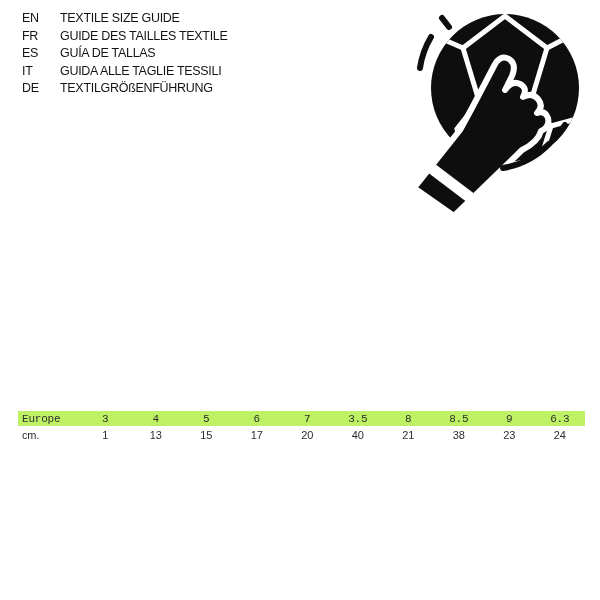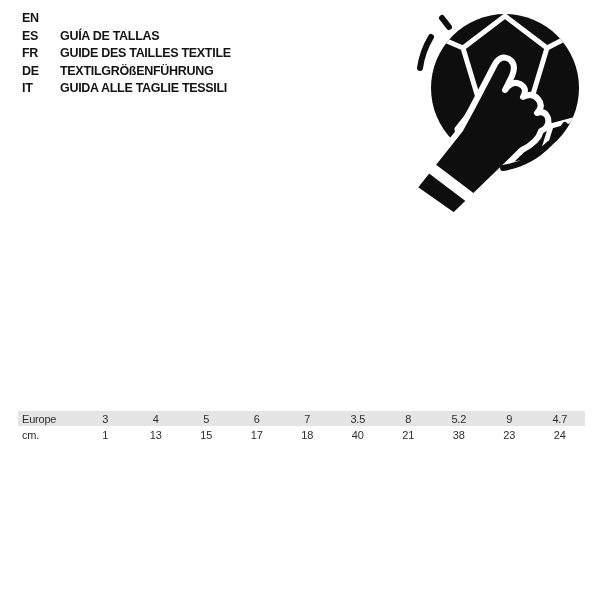--- a/index.html
+++ b/index.html
@@ -8,66 +8,67 @@
     background: #ffffff;
     font-family: "Liberation Sans", sans-serif;
     -webkit-font-smoothing: antialiased;
   }
   .page { position: relative; width: 600px; height: 600px; overflow: hidden; background:#fff; }
 
   
   .lang-list { position: absolute; left: 22px; top: 10px; }
   .lang-row { display: flex; line-height: 17.6px; }
   .lang-code, .lang-label {
-    font-weight: bold; font-size: 12.5px; color: #141414;
+    font-weight: normal; font-size: 12.5px; color: #141414;
     letter-spacing: -0.3px; white-space: nowrap;
   }
   .lang-code { width: 38px; }
 
   
   .glove-icon { position: absolute; left: 410px; top: 2px; width: 180px; height: 210px; }
 
   
   .table-section { position: absolute; left: 18px; top: 411px; width: 567px; }
   .table-title {
     font-weight: bold; font-size: 11.5px; line-height: 14px;
     color: #141414; letter-spacing: -0.3px; white-space: nowrap;
     margin-bottom: 16px;
   }
   .size-table { width: 100%; }
   .trow { display: flex; align-items: center; font-size: 11px; color: #2e2e2e; letter-spacing: -0.2px; }
-  .row-europe { background: #e5e5e5; height: 15px; }
+  .row-europe { background: #bef264; height: 15px; font-family: Liberation Mono, monospace; }
   .row-cm { background: #ffffff; height: 17px; justify-content: space-between; }
   .tcell { flex: 1 1 0; text-align: center; }
   .tcell.label { flex: 0 0 58px; text-align: left; padding-left: 4px; }
 </style>
 </head>
 <body>
 
 <div class="page">
 
   <div class="lang-list">
     <div class="lang-row">
       <span class="lang-code">EN</span>
+      <span class="lang-label">TEXTILE SIZE GUIDE</span>
+    </div>
+    <div class="lang-row">
+      <span class="lang-code">FR</span>
+      <span class="lang-label">GUIDE DES TAILLES TEXTILE</span>
     </div>
     <div class="lang-row">
       <span class="lang-code">ES</span>
       <span class="lang-label">GUÍA DE TALLAS</span>
     </div>
     <div class="lang-row">
-      <span class="lang-code">FR</span>
-      <span class="lang-label">GUIDE DES TAILLES TEXTILE</span>
+      <span class="lang-code">IT</span>
+      <span class="lang-label">GUIDA ALLE TAGLIE TESSILI</span>
     </div>
     <div class="lang-row">
       <span class="lang-code">DE</span>
       <span class="lang-label">TEXTILGRÖßENFÜHRUNG</span>
-    </div>
-    <div class="lang-row">
-      <span class="lang-code">IT</span>
-      <span class="lang-label">GUIDA ALLE TAGLIE TESSILI</span>
     </div>
   </div>
 
   <div class="glove-icon">
     <svg viewBox="0 0 180 210" width="180" height="210">
       <defs>
         <clipPath id="ballclip">
             <circle cx="95" cy="86" r="74"></circle>
           </clipPath>
       </defs>
@@ -101,31 +102,31 @@
     <div class="size-table">
       <div class="trow row-europe">
         <div class="tcell label">Europe</div>
         <div class="tcell">3</div>
         <div class="tcell">4</div>
         <div class="tcell">5</div>
         <div class="tcell">6</div>
         <div class="tcell">7</div>
         <div class="tcell">3.5</div>
         <div class="tcell">8</div>
-        <div class="tcell">5.2</div>
+        <div class="tcell">8.5</div>
         <div class="tcell">9</div>
-        <div class="tcell">4.7</div>
+        <div class="tcell">6.3</div>
       </div>
       <div class="trow row-cm">
         <div class="tcell label">cm.</div>
         <div class="tcell">1</div>
         <div class="tcell">13</div>
         <div class="tcell">15</div>
         <div class="tcell">17</div>
-        <div class="tcell">18</div>
+        <div class="tcell">20</div>
         <div class="tcell">40</div>
         <div class="tcell">21</div>
         <div class="tcell">38</div>
         <div class="tcell">23</div>
         <div class="tcell">24</div>
       </div>
     </div>
   </div>
 
 </div>

